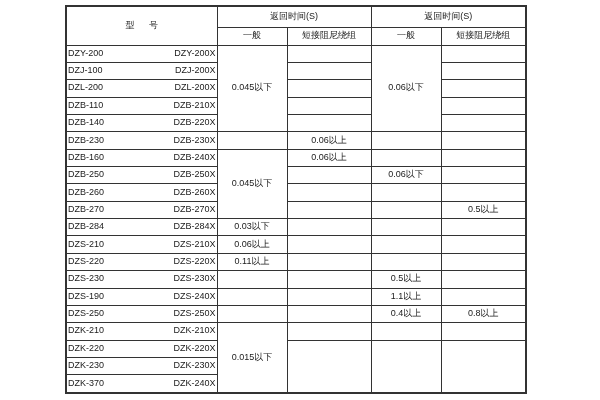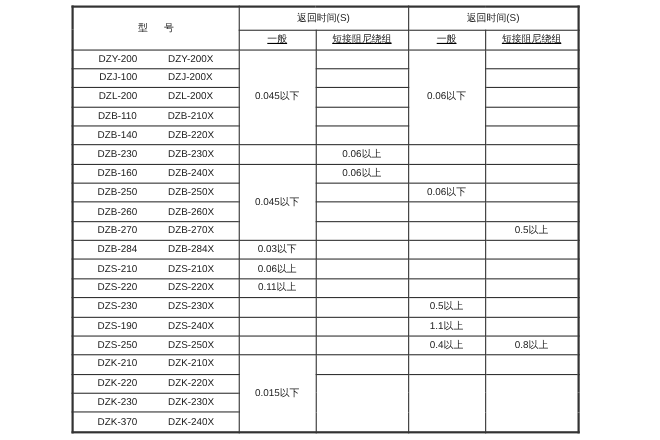--- a/index.html
+++ b/index.html
@@ -31,25 +31,25 @@
     font-size: 9px;
     color: var(--text-color);
     text-align: center;
     vertical-align: middle;
     padding: 0 1px;
     overflow: hidden;
     white-space: nowrap;
     line-height: 1.1;
   }
   .spec-table thead tr.group-row { height: 21px; }
-  .spec-table thead tr.sub-row { height: 18px; text-decoration: underline; }
+  .spec-table thead tr.sub-row { height: 18px; }
   th.model-header { word-spacing: 12px; }
   td.model-cell .pair {
     display: flex;
-    justify-content: center;
+    justify-content: space-between;
     align-items: center;
     gap: 28px;
   }
 </style>
 </head>
 <body>
 
 <div class="table-wrap">
   <table class="spec-table">
     <colgroup>

